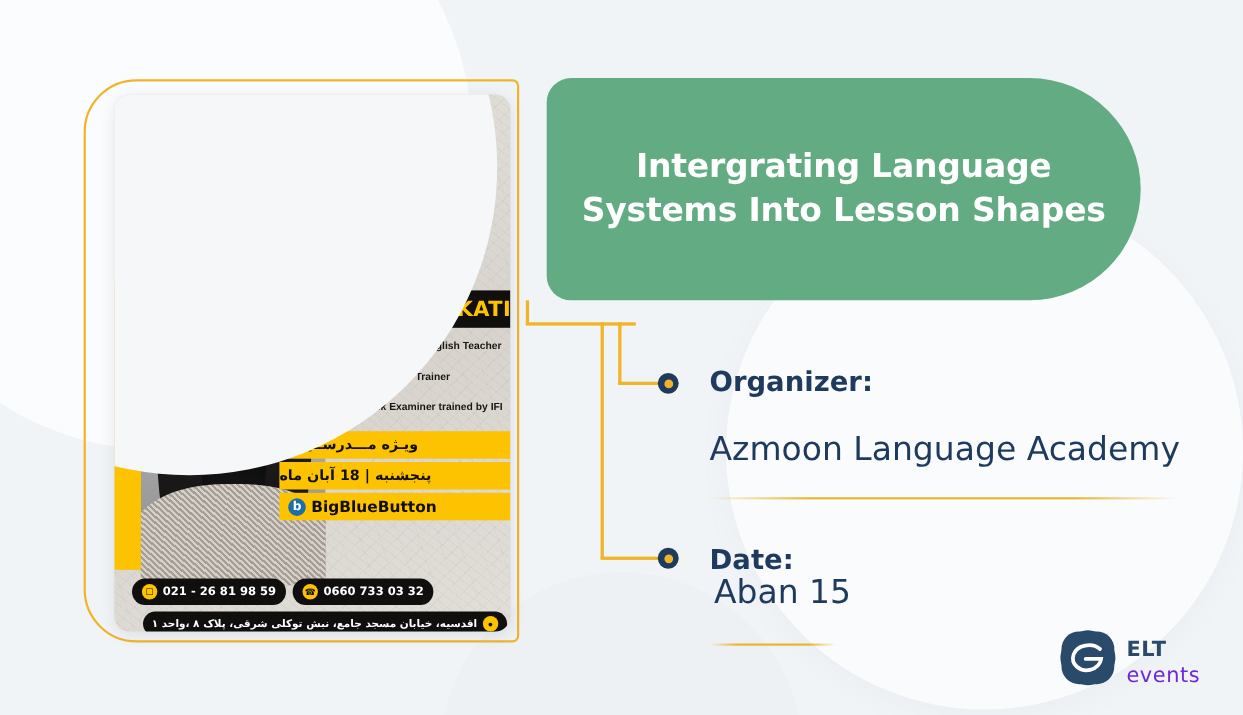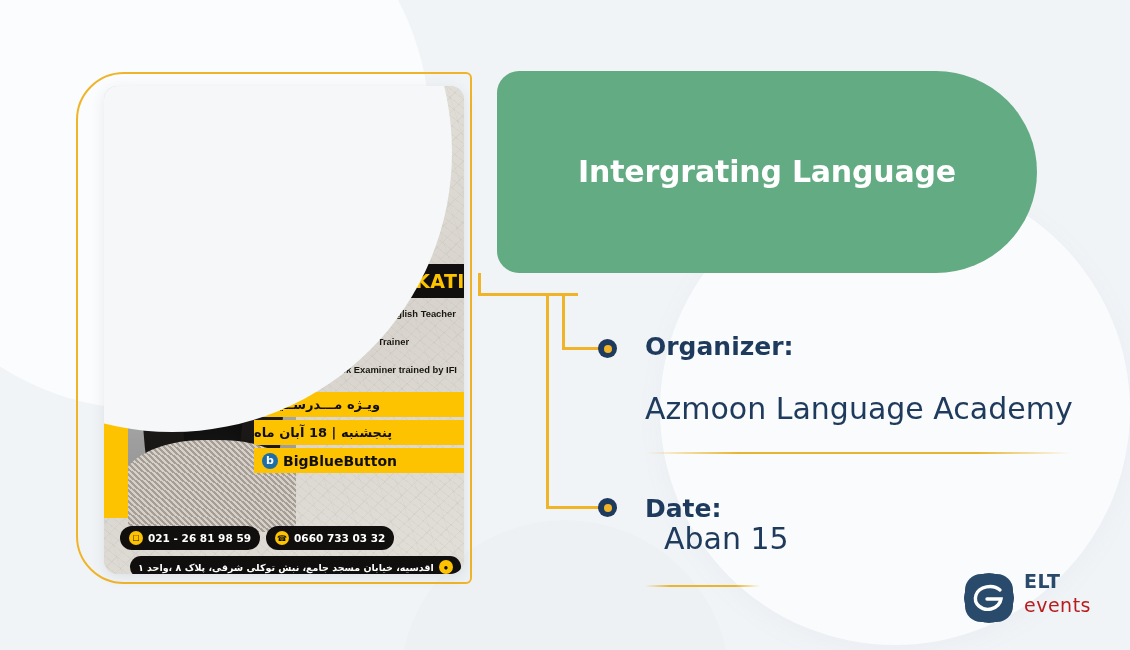--- a/index.html
+++ b/index.html
@@ -285,43 +285,43 @@
     font-family:"DejaVu Sans", sans-serif;
     font-weight:bold; color:#1e3a5c; font-size:25px;
   }
   .val {
     font-family:"DejaVu Sans", sans-serif;
     color:#1e3a5c; font-size:30px; font-weight:normal;
   }
   .org-lbl  { left:645px; top:332px; }
   .org-val  { left:645px; top:391px; }
   .date-lbl { left:645px; top:494px; }
-  .date-val { left:664px; top:521px; }
+  .date-val { left:649px; top:521px; }
 
   .divider {
     position:absolute; z-index:4; height:2px;
     background:linear-gradient(90deg, rgba(240,180,41,0) 0%, #e8b52f 22%, #e8b52f 78%, rgba(240,180,41,0) 100%);
   }
   .divider-1 { left:645px; top:452px; width:425px; }
   .divider-2 { left:645px; top:585px; width:115px; }
 
   
   .logo {
     position:absolute; left:963px; top:572px;
-    display:flex; align-items:flex-start; gap:9px; z-index:6;
+    display:flex; align-items:flex-end; gap:9px; z-index:6;
   }
   .logo-mark { width:52px; height:52px; flex:0 0 auto; }
   .logo-txt { line-height:1; }
   .logo-txt .l1 {
     font-family:"DejaVu Sans", sans-serif;
     font-size:19px; font-weight:bold; color:#2a4a6b; letter-spacing:.5px;
   }
   .logo-txt .l2 {
     font-family:"DejaVu Sans", sans-serif;
-    font-size:19px; color:#b91c1c; letter-spacing:.5px; margin-top:5px;
+    font-size:19px; color:#6d28d9; letter-spacing:.5px; margin-top:5px;
   }
 </style>
 </head>
 <body>
 
 <div class="bg">
   <div class="bg-circle-left"></div>
   <div class="bg-circle-right"></div>
   <div class="bg-circle-bottom"></div>
   <div class="bg-arc"></div>
@@ -410,20 +410,21 @@
     <div class="pico">●</div>
     <span>اقدسیه، خیابان مسجد جامع، نبش توکلی شرقی، پلاک ۸ ،واحد ۱</span>
   </div>
 
   <div class="clip-circle"></div>
 </div>
 
 <div class="title-banner">
   <h1>
     <span>Intergrating Language</span><br>
+    <span>Systems Into Lesson Shapes</span>
   </h1>
 </div>
 
 <div class="conn conn-v-main"></div>
 <div class="conn conn-h-main"></div>
 <div class="conn conn-v-trunk"></div>
 <div class="conn conn-v-org"></div>
 <div class="conn conn-h-org"></div>
 <div class="conn conn-h-date"></div>
 

